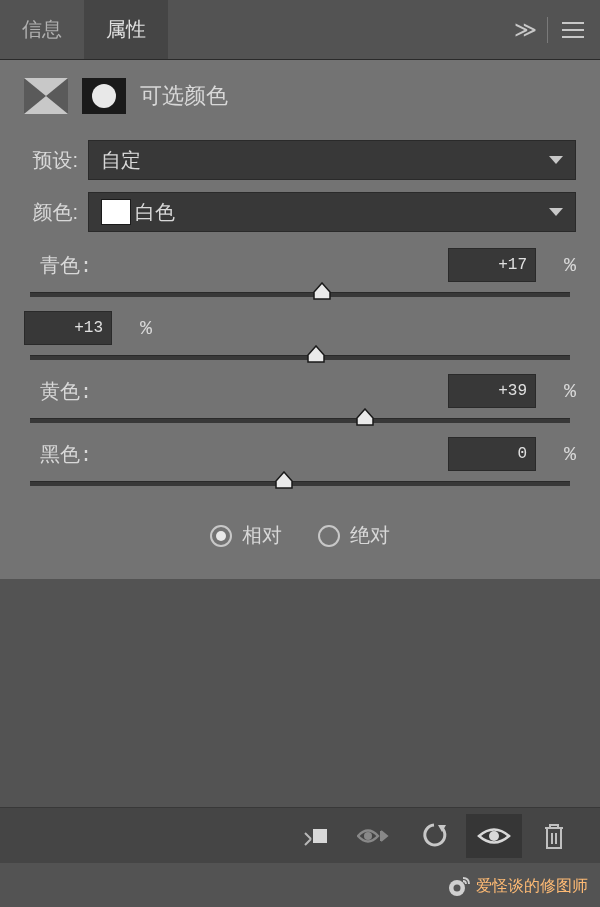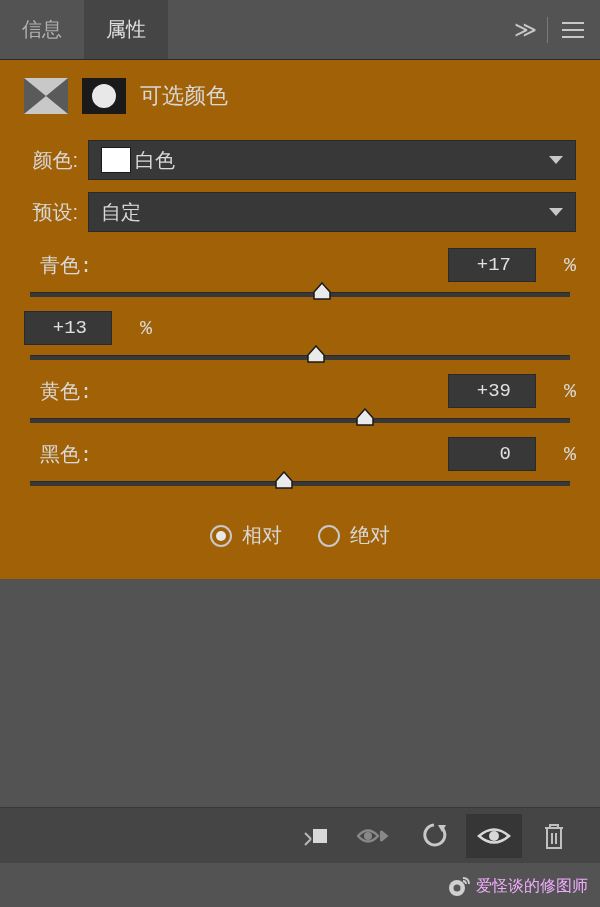--- a/index.html
+++ b/index.html
@@ -42,21 +42,21 @@
   display: flex;
   flex-direction: column;
   gap: 5px;
 }
 .menu-icon span {
   width: 22px;
   height: 2px;
   background: #c8c8c8;
 }
 .panel {
-  background: #a16207;
+  background: #737373;
   padding: 18px 0 0 0;
 }
 .header {
   display: flex;
   align-items: center;
   gap: 14px;
   padding: 0 24px 20px 24px;
 }
 .icon-adj {
   width: 44px;
@@ -136,22 +136,22 @@
   margin-bottom: 10px;
 }
 .slider-label { flex: 1; padding-left: 16px; }
 .slider-input {
   width: 88px;
   height: 34px;
   background: #383838;
   border: 1px solid #2a2a2a;
   color: #e0e0e0;
   text-align: right;
-  padding: 0 24px;
-  font-size: 19px;
+  padding: 0 8px;
+  font-size: 16px;
   font-family: inherit;
 }
 .slider-pct { width: 40px; text-align: right; }
 .slider-track {
   height: 5px;
   background: #383838;
   border-top: 1px solid #2a2a2a;
   position: relative;
   margin: 0 6px;
 }
@@ -212,21 +212,21 @@
   cursor: pointer;
 }
 .bbtn.active { background: #363636; }
 .watermark {
   position: absolute;
   bottom: 10px;
   right: 12px;
   display: flex;
   align-items: center;
   gap: 6px;
-  color: #f0abfc;
+  color: #fdba74;
   font-size: 16px;
 }
 </style>
 </head>
 <body>
 
 <div class="tabs">
   <div class="tab">信息</div>
   <div class="tab active">属性</div>
   <div class="tabs-right">
@@ -243,32 +243,32 @@
 <div class="panel">
   <div class="header">
     <div class="icon-adj"></div>
     <div class="icon-mask">
         <div class="circle"></div>
       </div>
     <div class="title">可选颜色</div>
   </div>
 
   <div class="row">
+    <div class="row-label">预设:</div>
+    <div class="select">
+      <span>自定</span>
+      <div class="chev"></div>
+    </div>
+  </div>
+
+  <div class="row">
     <div class="row-label">颜色:</div>
     <div class="select">
       <div class="swatch"></div>
       <span>白色</span>
-      <div class="chev"></div>
-    </div>
-  </div>
-
-  <div class="row">
-    <div class="row-label">预设:</div>
-    <div class="select">
-      <span>自定</span>
       <div class="chev"></div>
     </div>
   </div>
 
   <div class="sliders">
     <div class="slider-group">
       <div class="slider-top">
         <div class="slider-label">青色:</div>
         <input class="slider-input" value="+17" style="">
         <div class="slider-pct">%</div>

